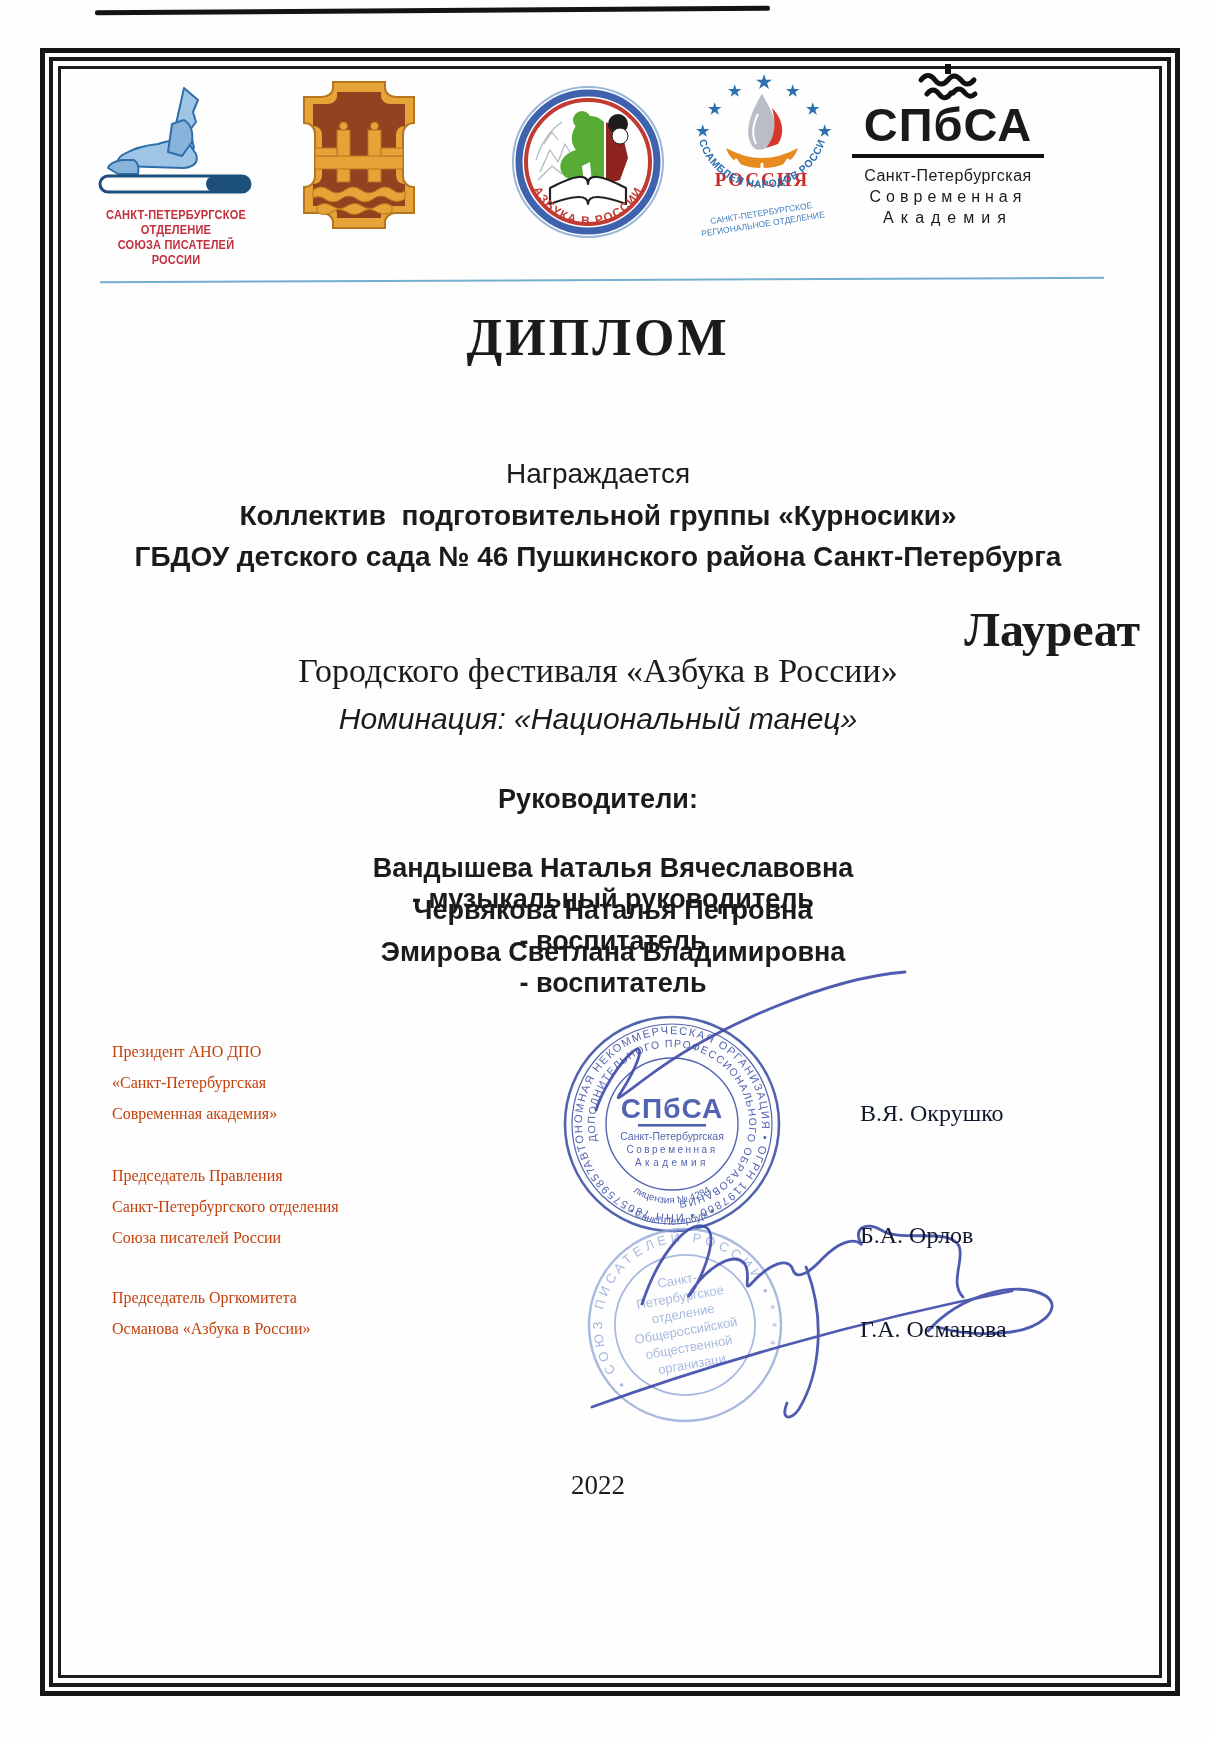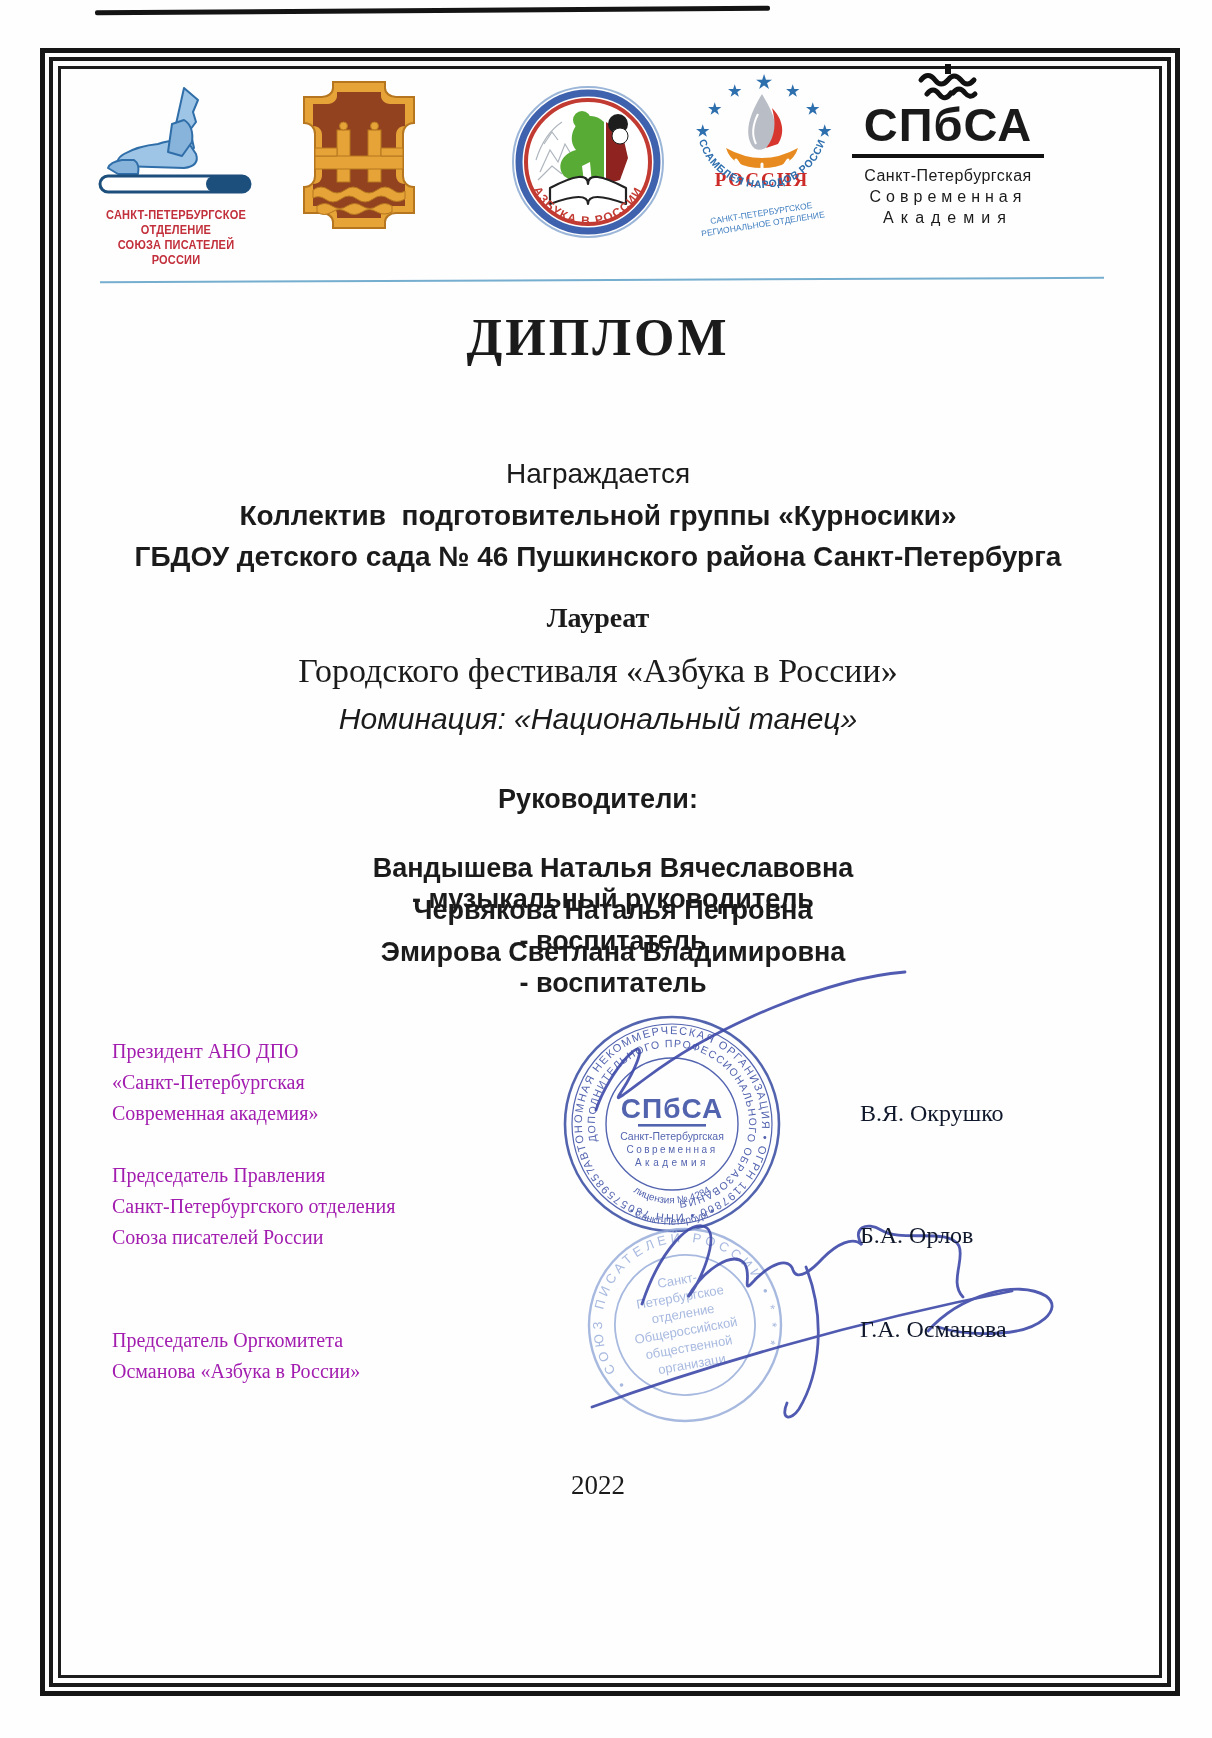--- a/index.html
+++ b/index.html
@@ -14,32 +14,32 @@
   .frame::after{content:"";position:absolute;inset:13px;border:3px solid #1d1d1d;}
 
   .center-line{position:absolute;left:56px;right:72px;text-align:center;white-space:pre-wrap;}
   .sans{font-family:"Liberation Sans",sans-serif;}
   .serif{font-family:"Liberation Serif",serif;}
 
   .doc-title{top:308px;font-size:52px;font-weight:bold;letter-spacing:3px;}
   .awarded{top:458px;font-size:28px;}
   .rec1{top:500px;font-size:28px;font-weight:bold;}
   .rec2{top:541px;font-size:28px;font-weight:bold;}
-  .laureate{top:602px;font-size:28px;font-weight:bold;}
+  .laureate{top:602px;font-size:48px;font-weight:bold;text-align:right;}
   .festival{top:652px;font-size:34px;}
   .nomination{top:702px;font-size:30px;font-style:italic;}
   .leaders-h{top:784px;font-size:27px;font-weight:bold;}
   .leader{font-size:27px;}
   .leader .nm{font-weight:bold;}
   .leader .rl{font-weight:bold;}
   .l0{top:822px}.l1{top:864px}.l2{top:906px}
 
-  .sig-block{position:absolute;left:112px;font-size:20px;line-height:31px;color:#a21caf;}
+  .sig-block{position:absolute;left:112px;font-size:16px;line-height:31px;color:#c2410c;}
   .sig-name{position:absolute;left:860px;font-size:24px;color:#0f172a;}
-  .sb1{top:1036px}.sb2{top:1160px}.sb3{top:1325px}
+  .sb1{top:1036px}.sb2{top:1160px}.sb3{top:1282px}
   .sn1{top:1100px}.sn2{top:1222px}.sn3{top:1316px}
 
   .city{top:1414px;font-size:29px;}
   .year{top:1450px;font-size:27px;margin-top:20px;}
 
   .divider{position:absolute;top:279px;left:100px;width:1004px;height:2px;background:#76aecf;
            transform:rotate(-0.25deg);}
 
   .logo{position:absolute;}
   .lu-text{text-align:center;color:#c2303c;font-family:"Liberation Sans",sans-serif;

